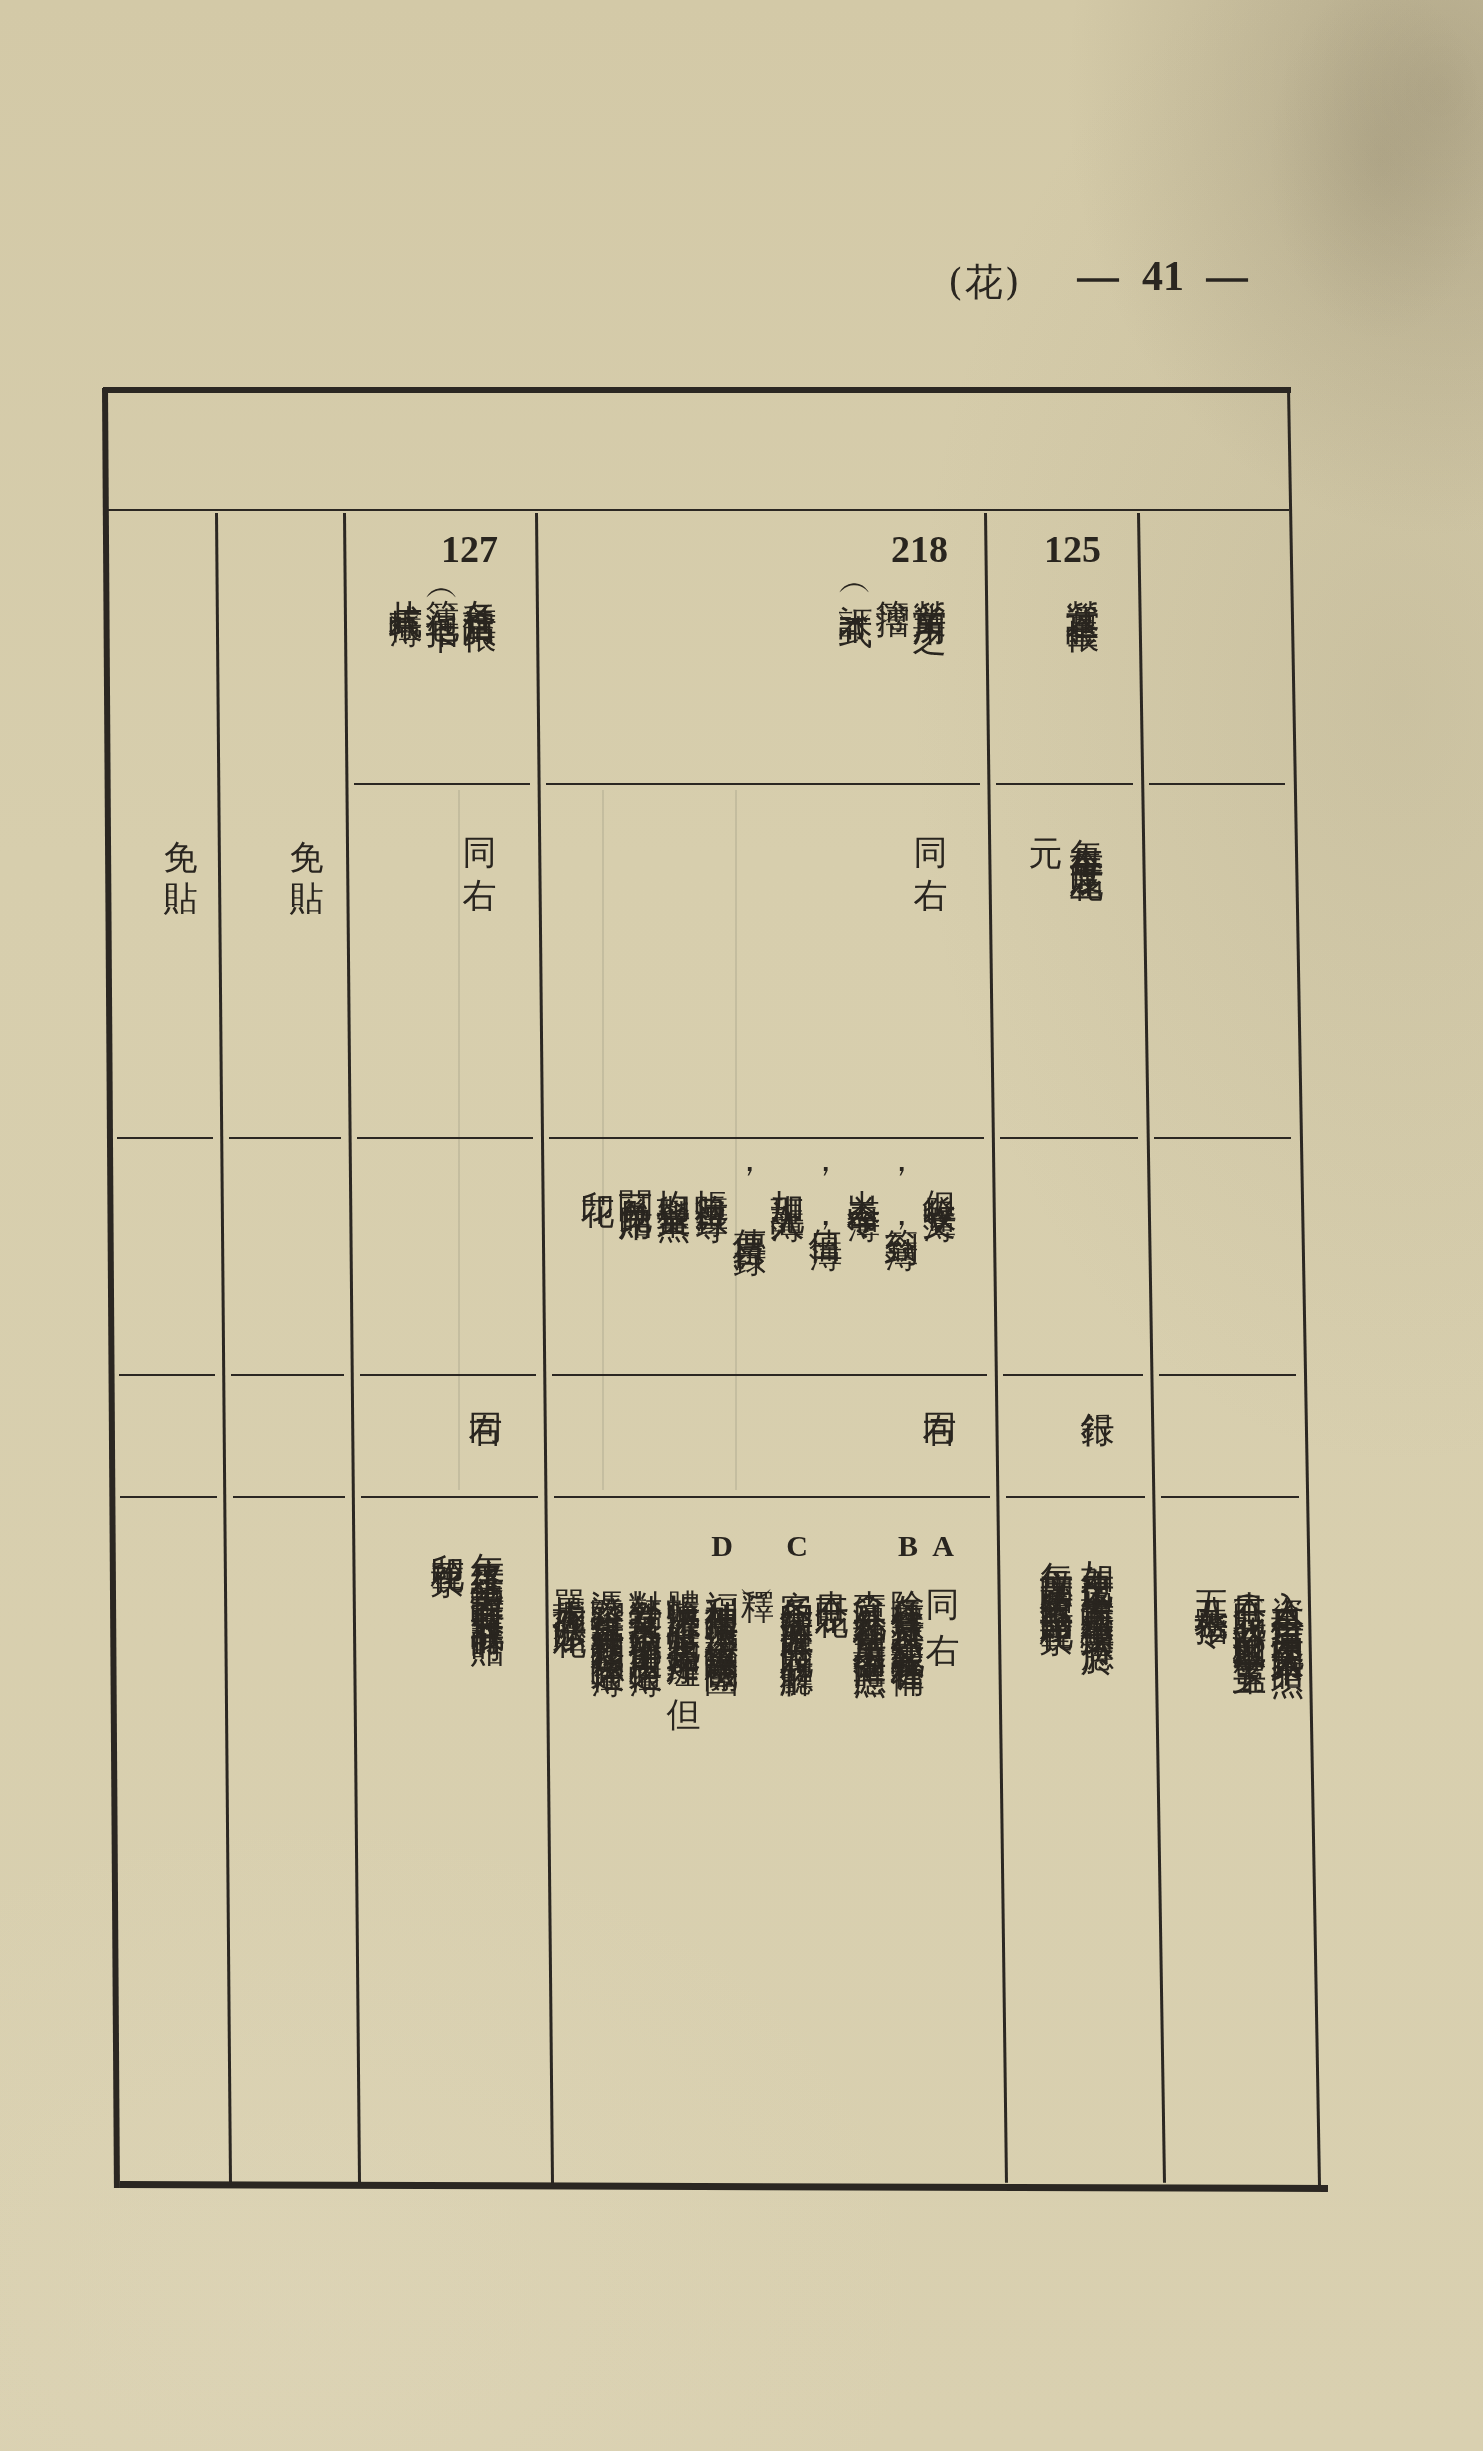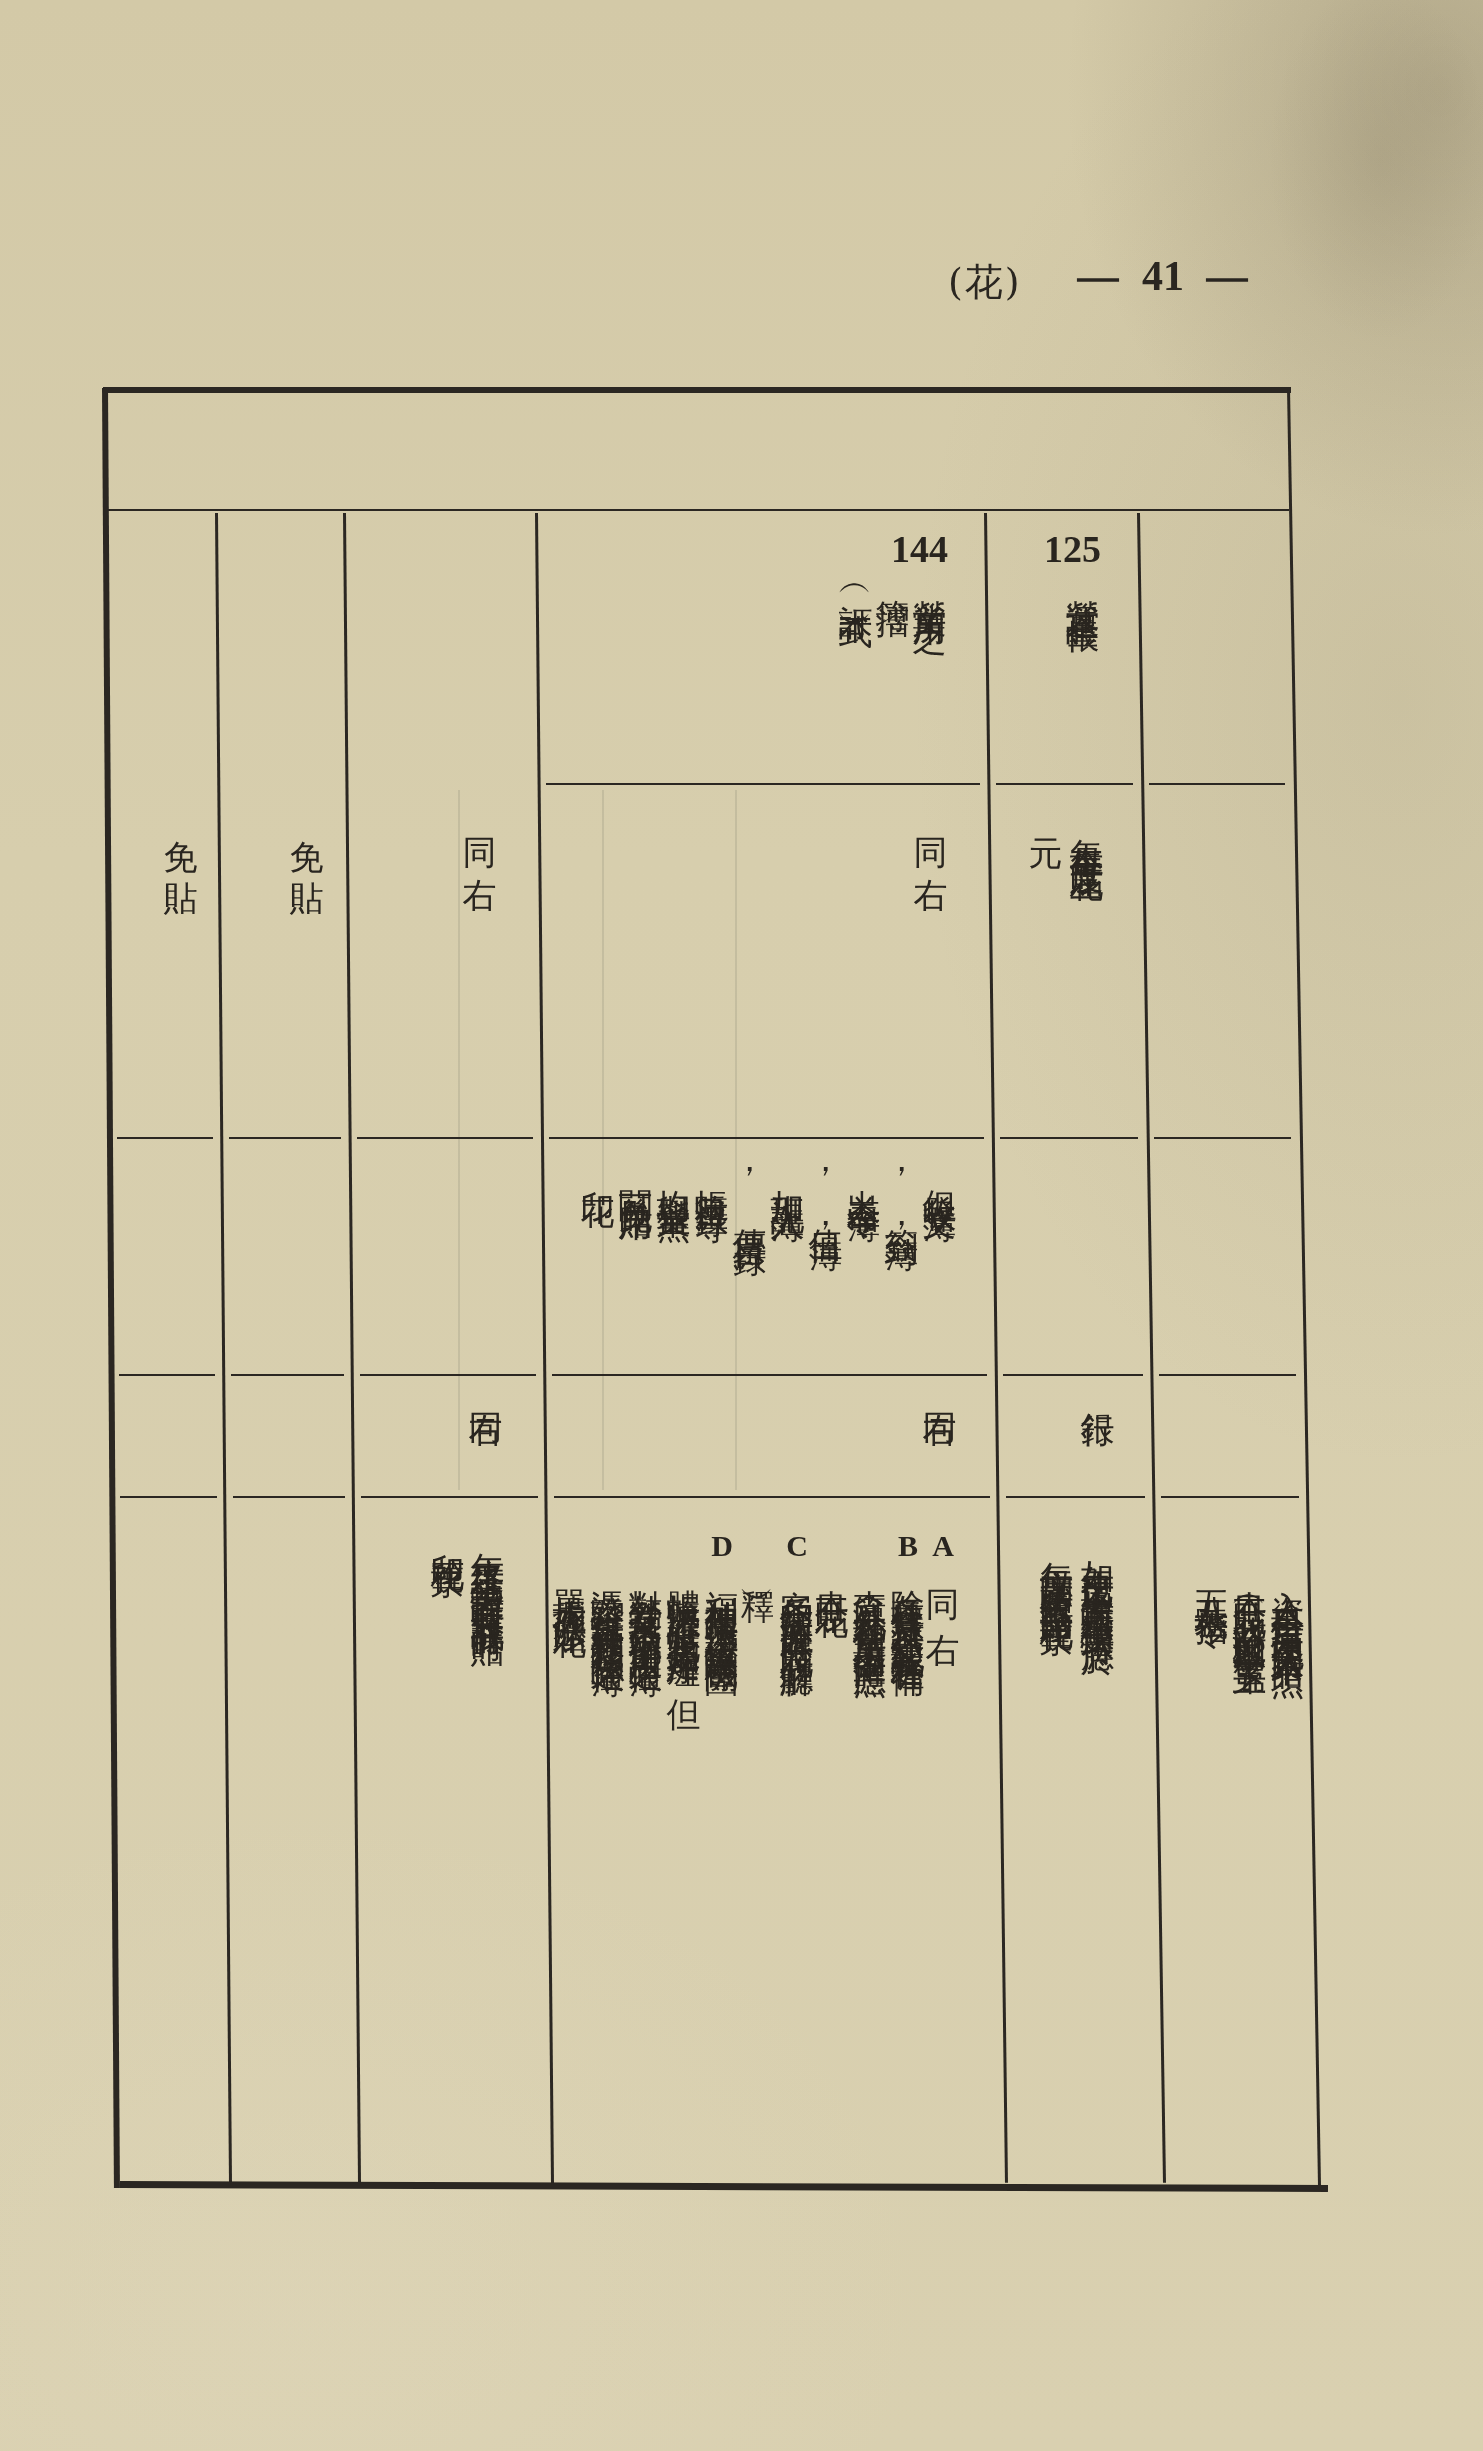--- a/index.html
+++ b/index.html
@@ -69,22 +69,30 @@
     <div class="rule vrule" style="left:215px;top:513px;width:3px;height:1670px;transform:rotate(-0.48deg)"></div>
     <div class="rule vrule" style="left:343px;top:513px;width:3px;height:1670px;transform:rotate(-0.515deg)"></div>
     <div class="rule vrule" style="left:535px;top:513px;width:3px;height:1670px;transform:rotate(-0.549deg)"></div>
     <div class="rule vrule" style="left:984px;top:513px;width:3px;height:1670px;transform:rotate(-0.72deg)"></div>
     <div class="rule vrule" style="left:1137px;top:513px;width:3px;height:1670px;transform:rotate(-0.892deg)"></div>
     <div class="rule vrule" style="left:1287px;top:388px;width:3px;height:1798px;transform:rotate(-0.988deg)"></div>
     <div class="rule vrule" style="left:120px;top:2181px;width:1208px;height:7px;transform:rotate(0.19deg)"></div>
 
     <div class="cell" style="left:108px;top:393px;width:1180px;height:116px"></div>
 
+    <div class="cell ruled" style="left:346px;top:511px;width:192px;height:273px">
+      <div class="item-no" style="right:40px;top:19px">127</div>
+      <div class="vtext lh37" style="right:40px;top:62px">
+        <span class="col">各種活頁帳</span>
+        <span class="col">簿（包括卡</span>
+        <span class="col">片式帳簿）</span>
+      </div>
+    </div>
     <div class="cell ruled" style="left:538px;top:511px;width:450px;height:273px">
-      <div class="item-no" style="right:40px;top:19px">144</div>
+      <div class="item-no" style="right:40px;top:19px">218</div>
       <div class="vtext lh37" style="right:40px;top:62px">
         <span class="col">營業所用之</span>
         <span class="col">簿摺</span>
         <span class="col">（訂本式）</span>
       </div>
     </div>
     <div class="cell ruled" style="left:988px;top:511px;width:153px;height:273px">
       <div class="item-no" style="right:40px;top:19px">125</div>
       <div class="vtext lh37" style="right:40px;top:62px">
         <span class="col">營運基金帳</span>

